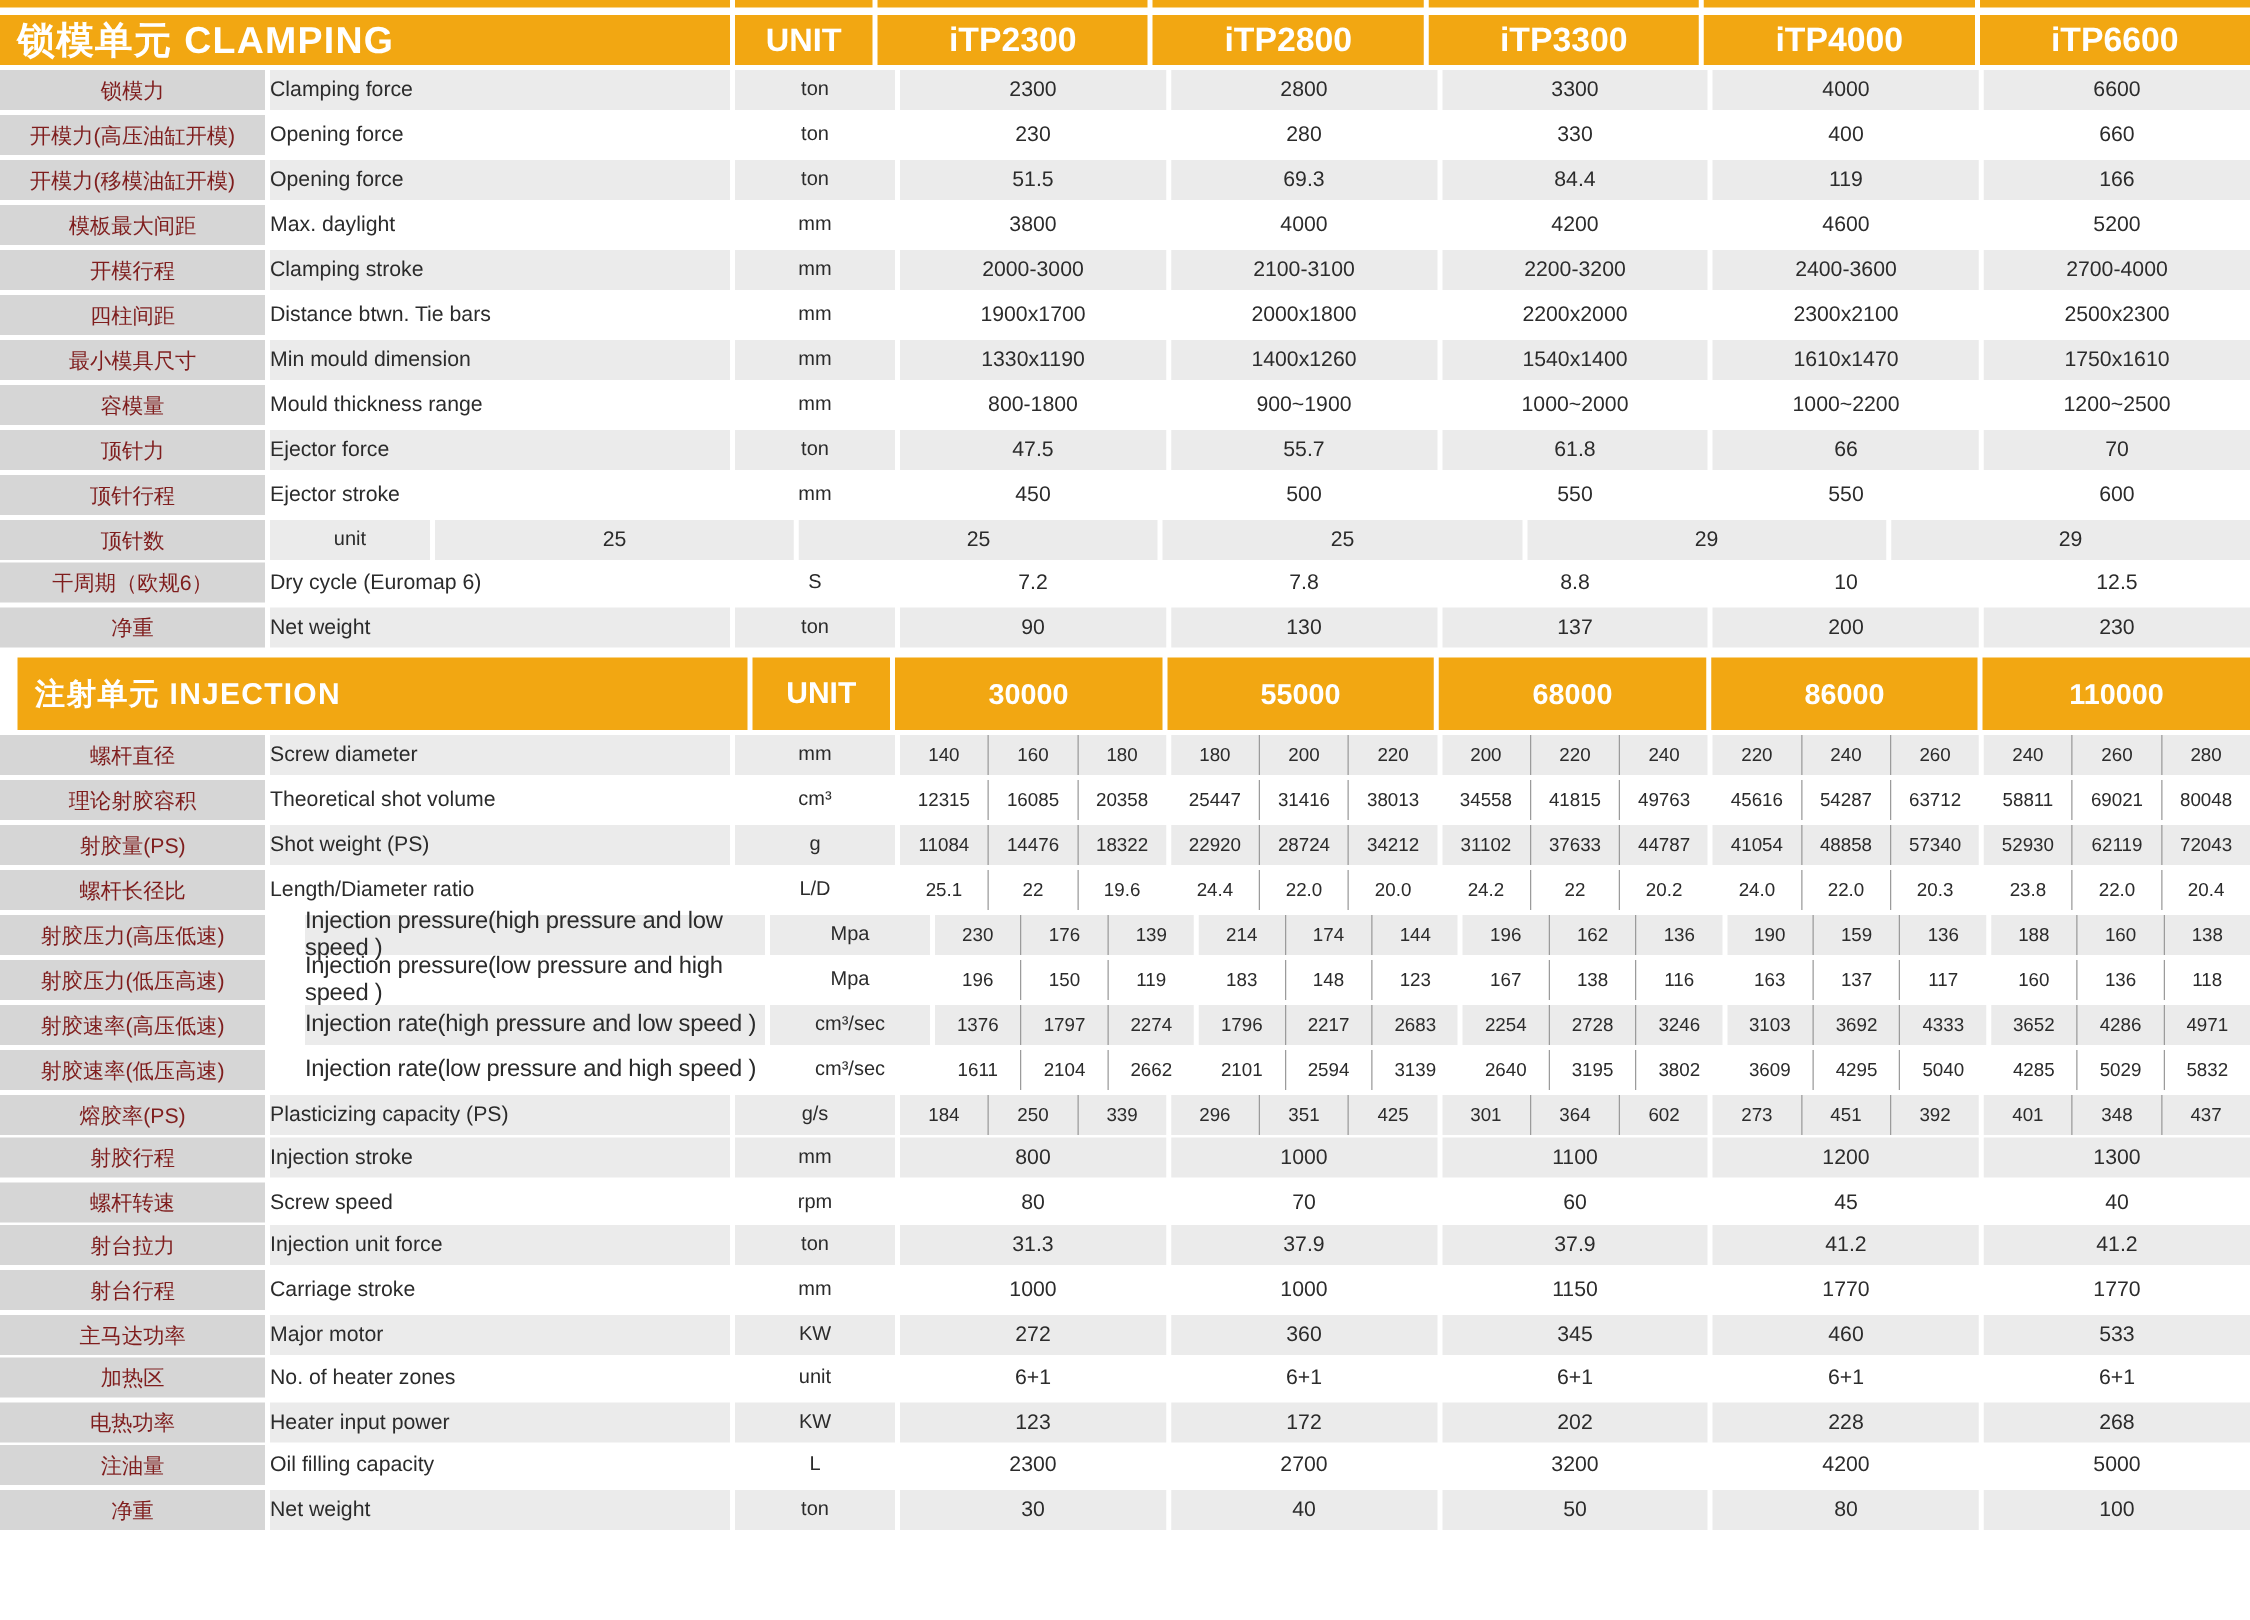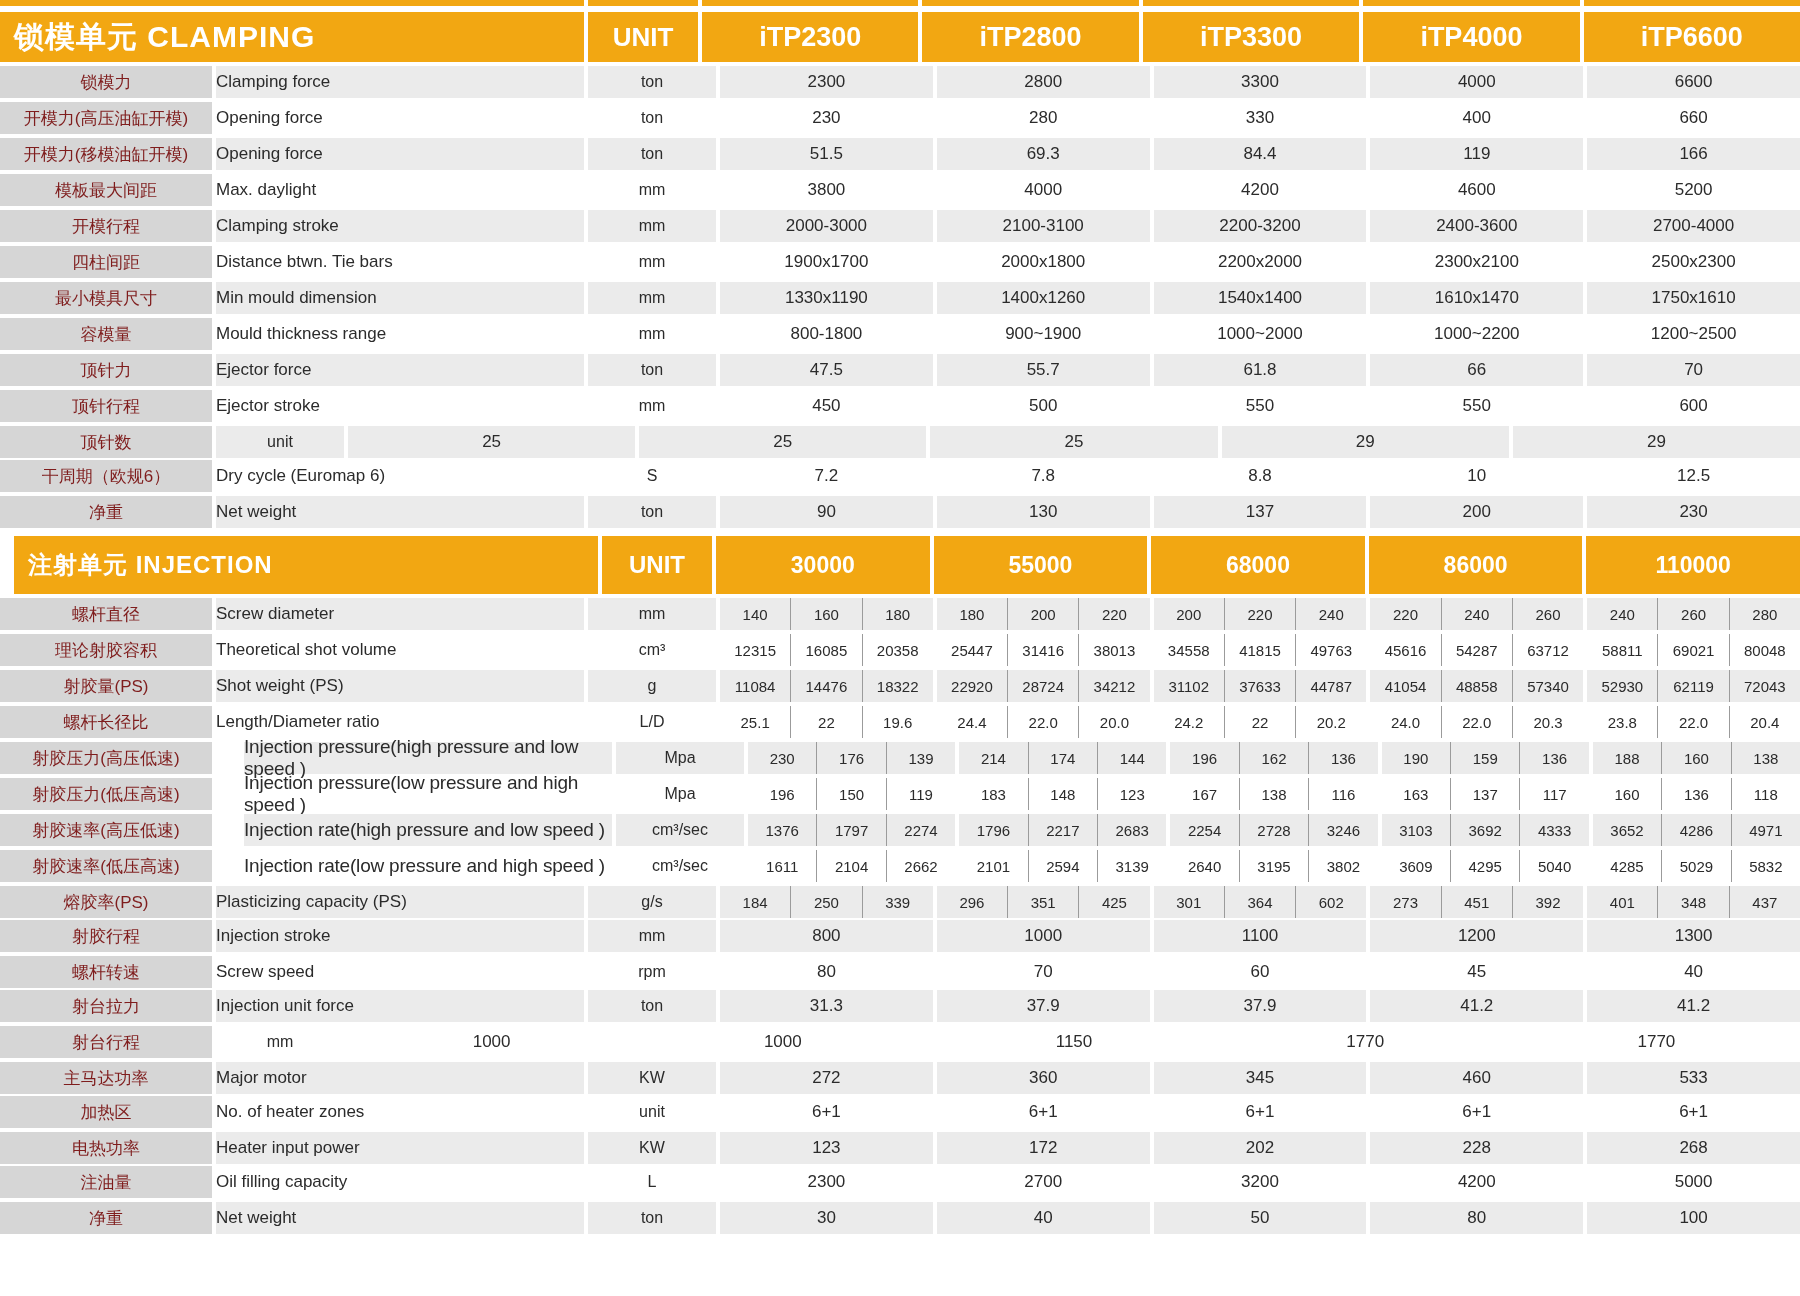--- a/index.html
+++ b/index.html
@@ -18,21 +18,21 @@
   }
   
   .strip{display:flex;gap:4px;height:6px;}
   .strip .seg{background:var(--accent-orange);}
   .seg.s-title{width:584px;flex:none;}
   .seg.s-unit{width:110px;flex:none;}
   .seg.s-m{flex:1;}
 
   
   .band{display:flex;gap:4px;align-items:stretch;}
-  .clamp-band{height:50px;margin-top:6px;}
+  .clamp-band{height:40px;margin-top:6px;}
   .inj-band{height:58px;margin-top:8px;padding-left:14px;}
   .band>div{background:var(--accent-orange);color:#fff;font-weight:bold;
     display:flex;align-items:center;justify-content:center;}
   .band .b-title{width:584px;flex:none;justify-content:flex-start;padding-left:14px;letter-spacing:1px;}
   .band .b-unit{width:110px;flex:none;}
   .band .b-m{flex:1;}
   .clamp-band .b-title{font-size:30px;}
   .clamp-band .b-unit{font-size:26px;}
   .clamp-band .b-m{font-size:27px;}
   .inj-band .b-title{font-size:24px;}
@@ -520,20 +520,21 @@
     <div class="cell en data-bg">Injection unit force</div>
     <div class="cell unit data-bg">ton</div>
     <div class="cell val data-bg">31.3</div>
     <div class="cell val data-bg">37.9</div>
     <div class="cell val data-bg">37.9</div>
     <div class="cell val data-bg">41.2</div>
     <div class="cell val data-bg">41.2</div>
   </div>
       <div class="row">
     <div class="cell cn">射台行程</div>
+    <div class="cell en data-bg">Carriage stroke</div>
     <div class="cell unit data-bg">mm</div>
     <div class="cell val data-bg">1000</div>
     <div class="cell val data-bg">1000</div>
     <div class="cell val data-bg">1150</div>
     <div class="cell val data-bg">1770</div>
     <div class="cell val data-bg">1770</div>
   </div>
       <div class="row shade">
     <div class="cell cn">主马达功率</div>
     <div class="cell en data-bg">Major motor</div>

